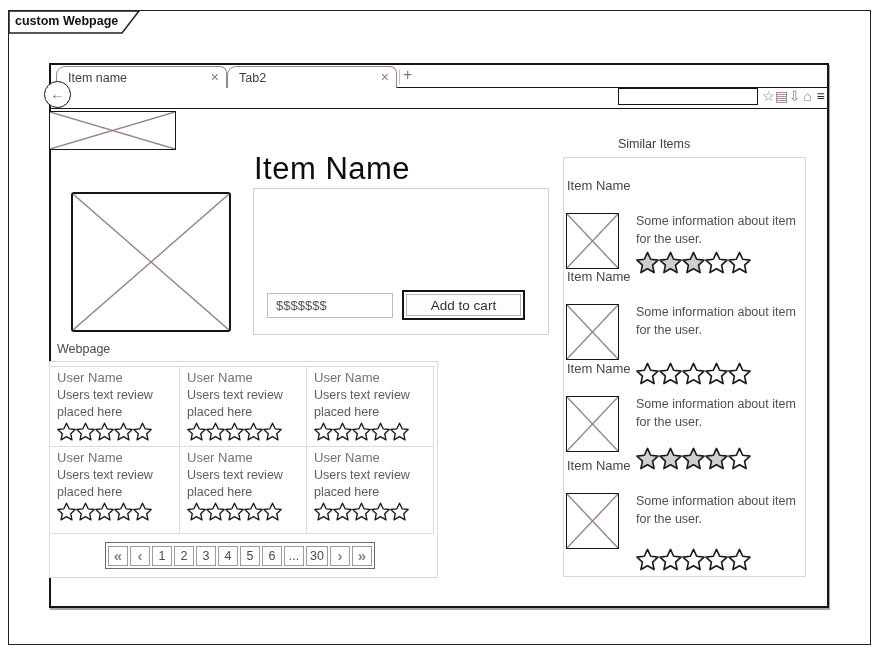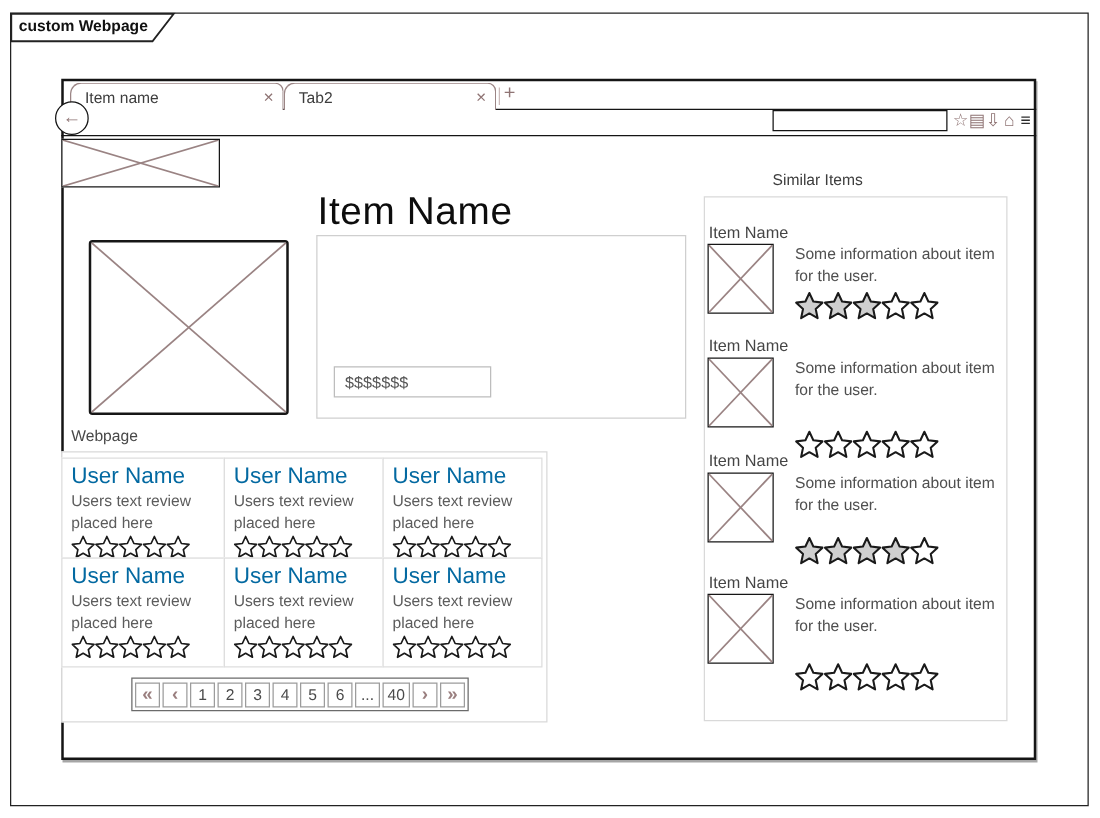--- a/index.html
+++ b/index.html
@@ -60,21 +60,21 @@
     border:2px solid #141414; background:#fdfdfd; font-size:13.5px; color:#333;
     font-family:"Liberation Sans",sans-serif;
     box-shadow:inset 0 0 0 2px #ffffff, inset 0 0 0 3px #b5b5b5; }
 
   
   #reviews-heading { left:6px; top:277px; font-size:12.5px; color:#484848; }
   #reviews-panel { left:-2px; top:296px; width:389px; height:217px; border:1px solid #d9d9d9; background:#fff; }
   #review-grid { position:absolute; left:0px; top:5px; display:grid;
     grid-template-columns:130px 127px 127px; grid-template-rows:80px 87px; }
   .review-card { border:1px solid #dedede; margin:-1px 0 0 -1px; padding:2px 7px; background:#fff; overflow:hidden; }
-  .review-user { font-size:18px; color:#0369a1; margin-top:1px; }
+  .review-user { font-size:13px; color:#737373; margin-top:1px; }
   .review-text { font-size:12.5px; color:#5c5c5c; line-height:16.5px; width:114px; margin-top:2px; }
   .review-card .stars { margin-top:2px; }
 
   .stars { display:flex; }
   .stars .star { width:19px; height:19px; display:block; }
   .sim-stars .star { width:23px; height:23px; }
 
   
   #pagination { position:absolute; left:55px; top:180px; height:27px; border:1px solid #6b6b6b;
     display:flex; align-items:center; padding:2px; gap:2px; background:#fff; }
@@ -82,21 +82,21 @@
     align-items:center; justify-content:center; font-size:12.5px; color:#4a4a4a; padding:0 3px; background:#fff; }
   .pag-chev { color:#9a7f7f; font-size:15px; font-weight:bold; }
 
   
   #similar-heading { left:567px; top:72px; font-size:12.5px; color:#3d3d3d; }
   #similar-panel { left:512px; top:92px; width:243px; height:420px; border:1px solid #d9d9d9; background:#fff; }
   .sim-item { position:absolute; left:2px; width:238px; }
   .sim-item:nth-of-type(1){ top:20px; } .sim-item:nth-of-type(2){ top:111px; }
   .sim-item:nth-of-type(3){ top:203px; } .sim-item:nth-of-type(4){ top:300px; }
   .sim-name { font-size:13px; color:#454545; margin-left:1px; }
-  .sim-row { display:flex; margin-top:2px; }
+  .sim-row { display:flex; margin-top:20px; }
   .sim-img { position:relative; width:53px; height:56px; flex:0 0 auto; }
   .sim-col { margin-left:17px; width:162px; }
   .sim-info { font-size:12.5px; color:#4f4f4f; line-height:17.5px; }
   .sim-stars { margin-top:6px; }
   .sim-item:nth-of-type(1) .sim-stars { margin-top:3px; }
   .sim-item:nth-of-type(2) .sim-stars { margin-top:23px; }
   .sim-item:nth-of-type(3) .sim-stars { margin-top:16px; }
   .sim-item:nth-of-type(4) .sim-stars { margin-top:20px; }
 </style>
 </head>
@@ -145,20 +145,21 @@
   <div class="abs" id="page-title">Item Name</div>
   <div class="xbox" id="product-img">
     <svg viewBox="0 0 100 100" preserveAspectRatio="none">
       <line x1="0" y1="0" x2="100" y2="100"></line>
         <line x1="100" y1="0" x2="0" y2="100"></line>
       </svg>
   </div>
 
   <div class="abs" id="desc-panel">
     <input id="price-input" value="$$$$$$$" style="">
+    <button id="cart-btn">Add to cart</button>
   </div>
 
   <div class="abs" id="reviews-heading">Webpage</div>
   <div class="abs" id="reviews-panel">
     <div id="review-grid">
       <div class="review-card">
         <div class="review-user">User Name</div>
         <div class="review-text">Users text review placed here</div>
         <div class="stars">
             <svg class="star" viewBox="0 0 24 24">
@@ -287,21 +288,21 @@
     <div id="pagination">
       <div class="pag-cell pag-chev">«</div>
       <div class="pag-cell pag-chev">‹</div>
       <div class="pag-cell">1</div>
       <div class="pag-cell">2</div>
       <div class="pag-cell">3</div>
       <div class="pag-cell">4</div>
       <div class="pag-cell">5</div>
       <div class="pag-cell">6</div>
       <div class="pag-cell">...</div>
-      <div class="pag-cell">40</div>
+      <div class="pag-cell">30</div>
       <div class="pag-cell pag-chev">›</div>
       <div class="pag-cell pag-chev">»</div>
     </div>
   </div>
 
   <div class="abs" id="similar-heading">Similar Items</div>
   <div class="abs" id="similar-panel">
     <div class="sim-item">
       <div class="sim-name">Item Name</div>
       <div class="sim-row">

